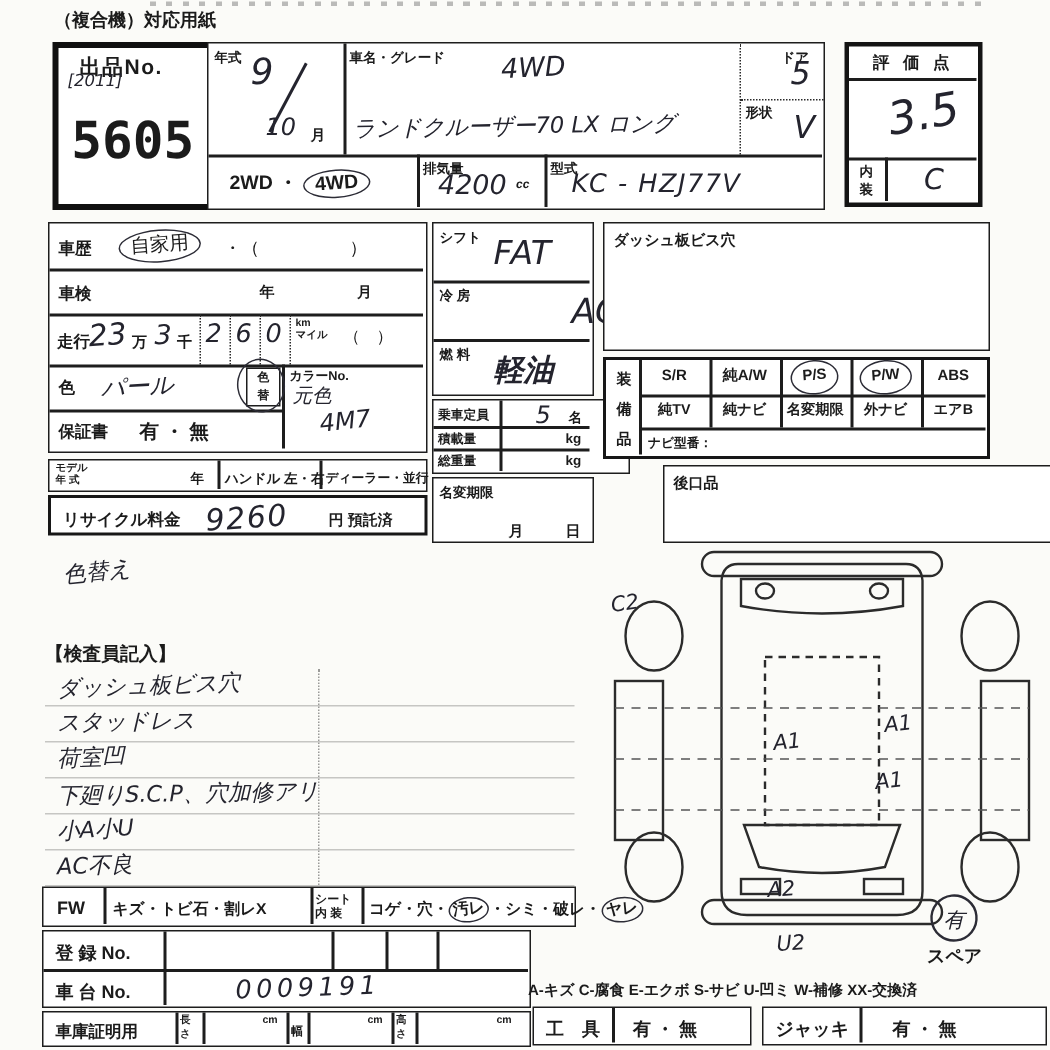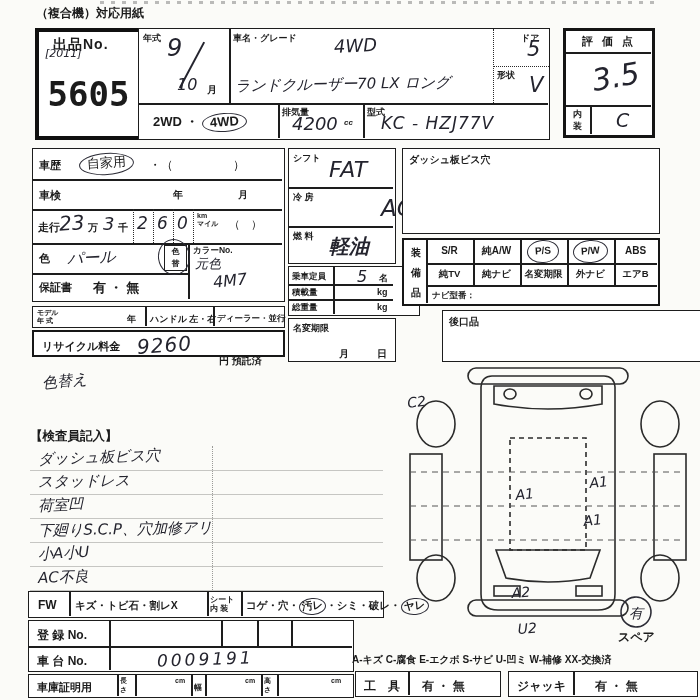--- a/index.html
+++ b/index.html
@@ -143,21 +143,21 @@
       <div>年 式</div>
     </div>
     <div class="abs lbl" style="left:94px;top:6px;">年</div>
     <div class="abs lbl" style="left:117px;top:6px;">ハンドル 左・右</div>
     <div class="abs" style="left:184px;top:6px;font-size:8.5px;font-weight:bold;white-space:nowrap;">ディーラー・並行</div>
   </div>
 
   <div class="abs bx-med" style="left:32px;top:330px;width:253px;height:27px;background:#fff;">
     <div class="abs lbl11" style="left:8px;top:7px;">リサイクル料金</div>
     <div class="abs hw" style="left:103px;top:1px;font-size:20px;transform:rotate(-4deg);letter-spacing:1px;">9260</div>
-    <div class="abs lbl10" style="left:185px;top:8px;margin-top:14px;">円 預託済</div>
+    <div class="abs lbl10" style="left:185px;top:8px;">円 預託済</div>
   </div>
 
   <div class="abs hw" style="left:42px;top:372px;font-size:15px;transform:rotate(-6deg);">色替え</div>
 
   <div class="abs bx" style="left:288px;top:148px;width:108px;height:116px;background:#fff;">
     <div class="hline" style="left:0;top:38px;width:104px;"></div>
     <div class="hline" style="left:0;top:77px;width:104px;"></div>
     <div class="abs lbl" style="left:4px;top:3px;">シフト</div>
     <div class="abs hw" style="left:40px;top:8px;font-size:22px;">FAT</div>
     <div class="abs lbl" style="left:4px;top:42px;">冷 房</div>

